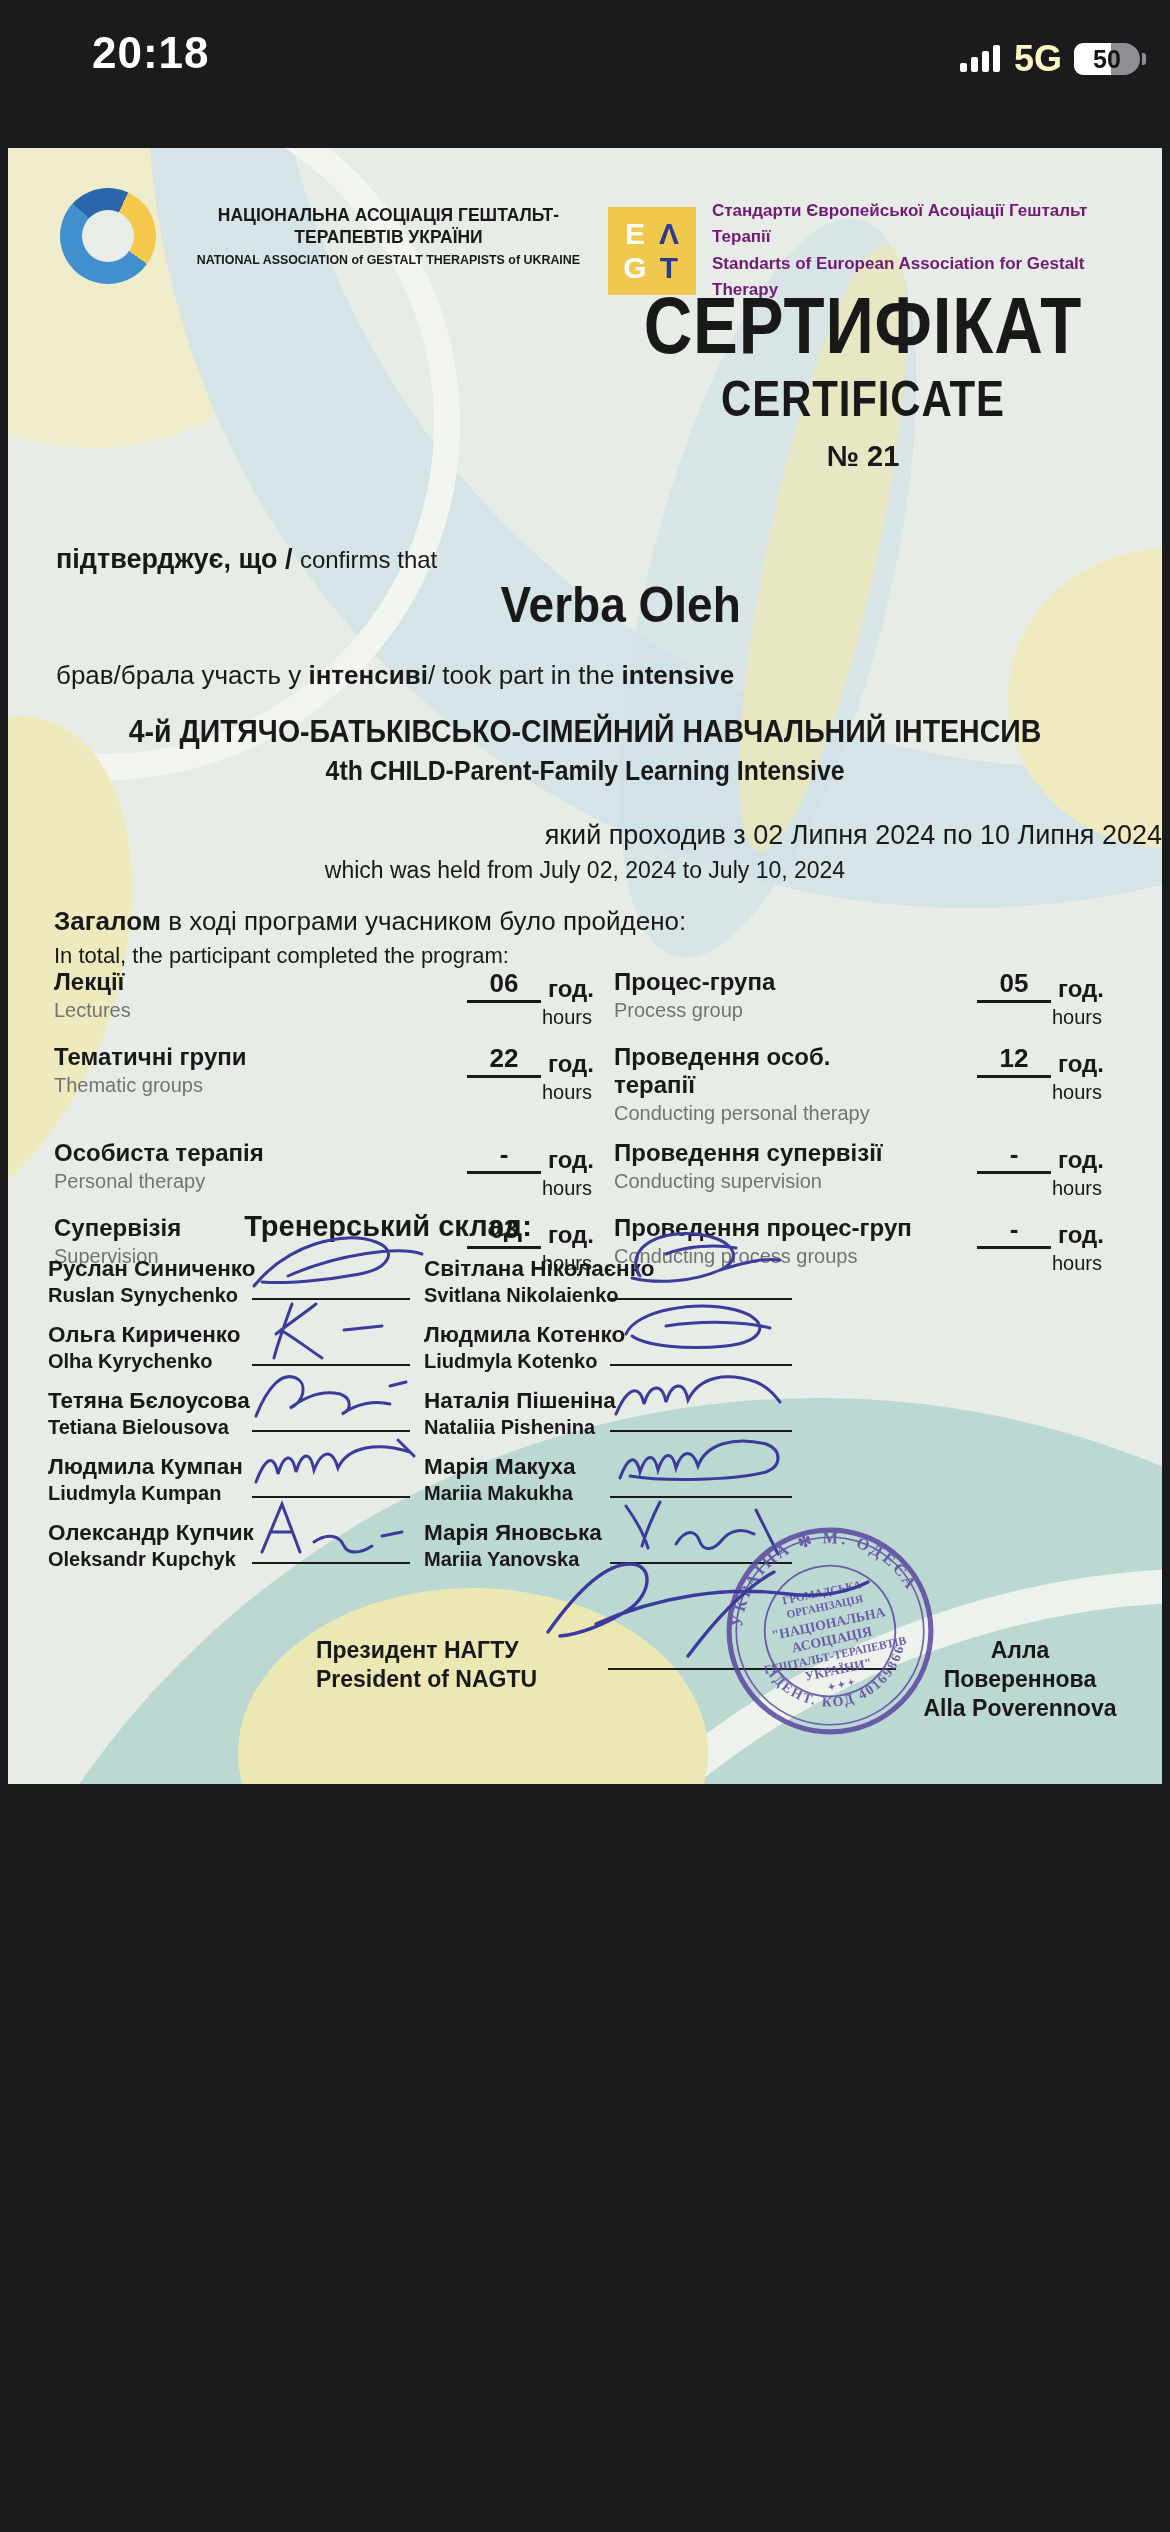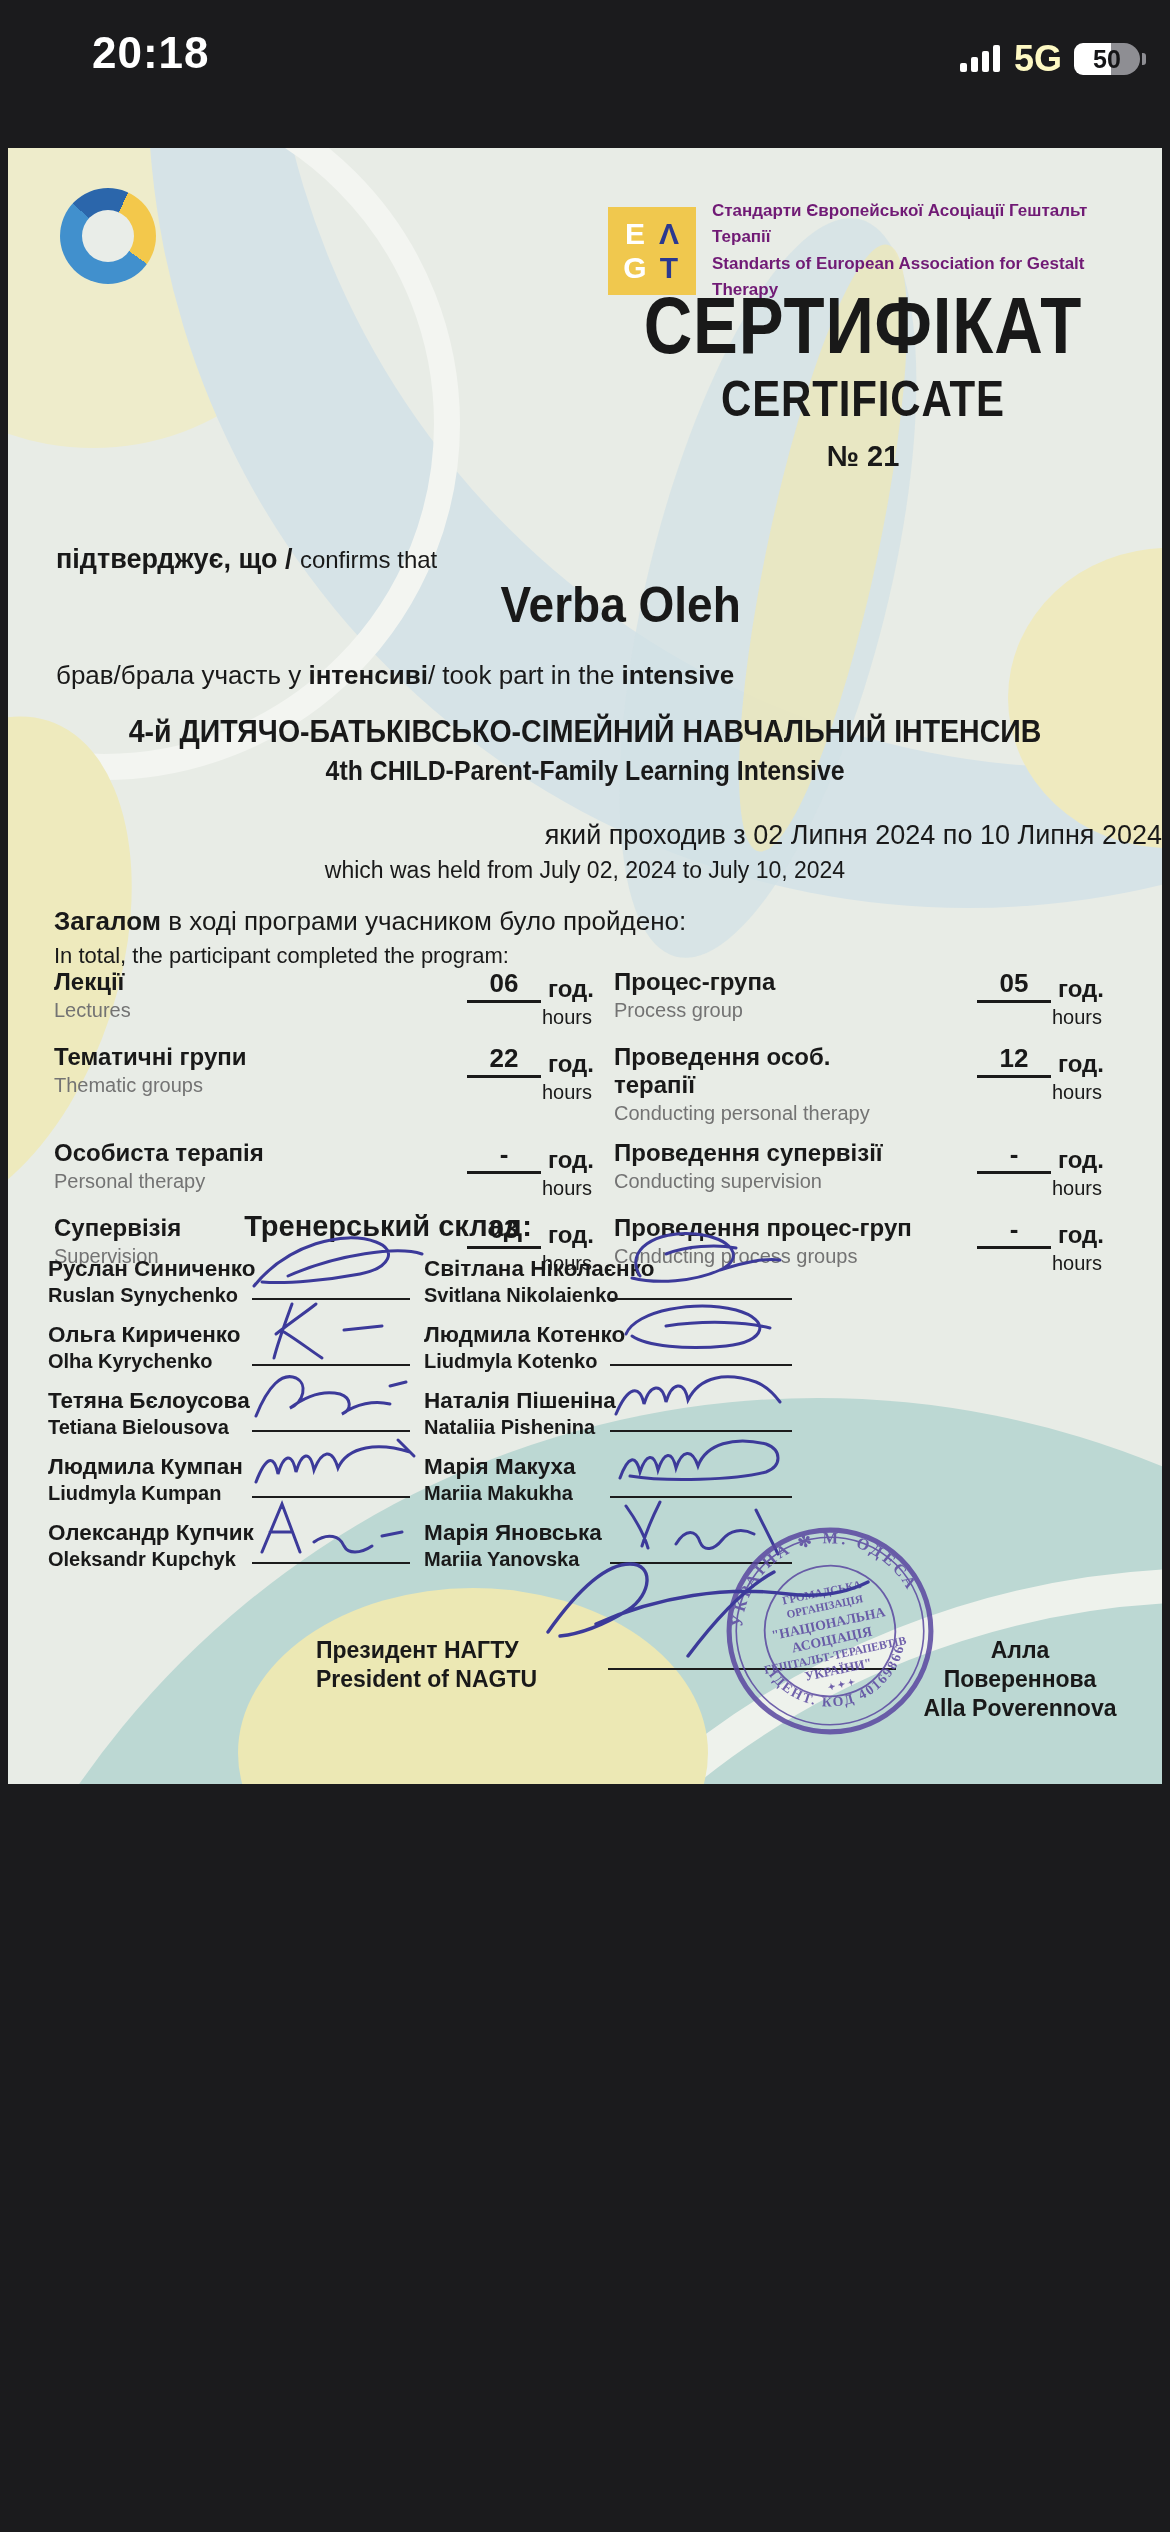--- a/index.html
+++ b/index.html
@@ -133,20 +133,24 @@
     <div class="bg" style="left:-190px;top:560px;width:300px;height:520px;background:#eeeabd;transform:rotate(18deg);"></div>
     <div class="bg" style="left:-90px;top:1250px;width:1800px;height:1800px;background:#bcd8d3;"></div>
     <div class="bg" style="left:350px;top:1420px;width:1640px;height:1640px;border:34px solid #eef2ec;background:transparent;"></div>
     <div class="bg" style="left:230px;top:1440px;width:470px;height:330px;background:#ece8b4;"></div>
 
     <div class="content">
 
       <div class="org-left">
         <div class="org-row">
           <div class="nagtu-logo"></div>
+          <div class="org-names">
+            <div class="org-uk cx9">НАЦІОНАЛЬНА АСОЦІАЦІЯ ГЕШТАЛЬТ-ТЕРАПЕВТІВ УКРАЇНИ</div>
+            <div class="org-en cx9">NATIONAL ASSOCIATION of GESTALT THERAPISTS of UKRAINE</div>
+          </div>
         </div>
       </div>
 
       <div class="org-right">
         <div class="eagt-logo">
           <div class="eagt-grid">
             <span class="eagt-e">E</span>
             <span class="eagt-a">Λ</span>
             <span class="eagt-g">G</span>
             <span class="eagt-t">T</span>

